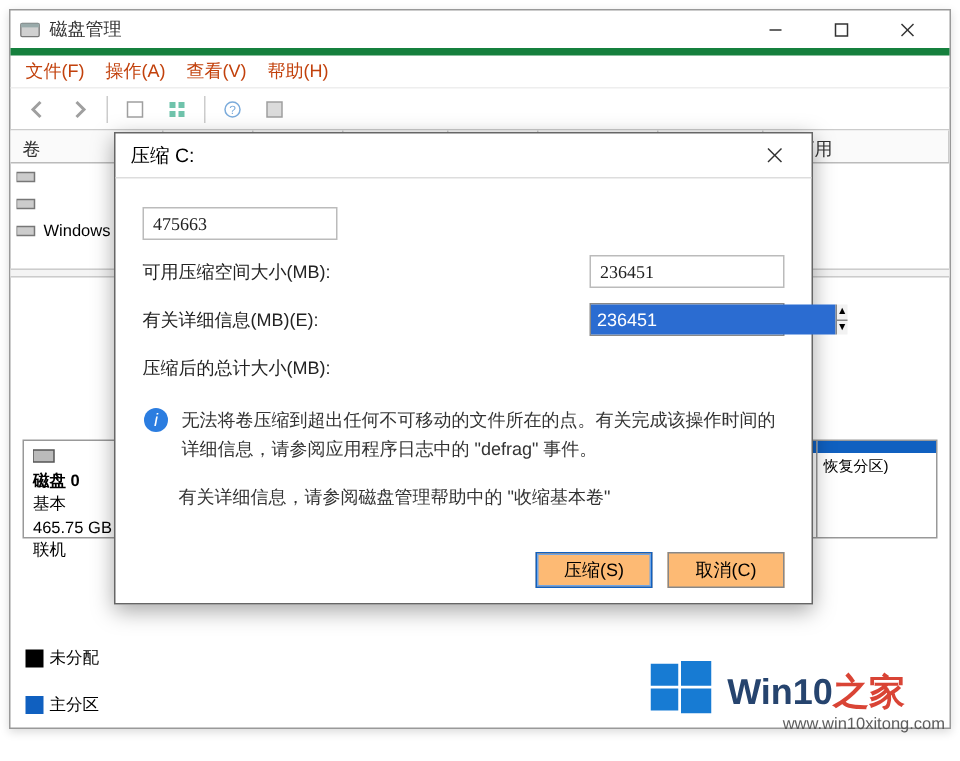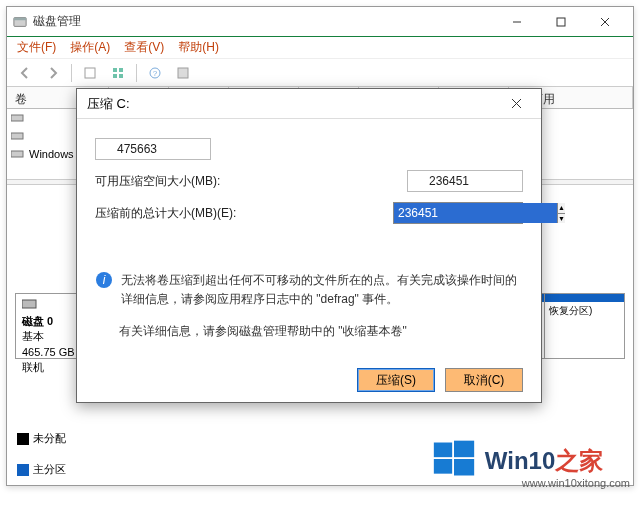--- a/index.html
+++ b/index.html
@@ -1,19 +1,19 @@
 <!DOCTYPE html>
 <html><head>
 <meta charset="utf-8">
 <style>
   * { box-sizing: border-box; margin: 0; padding: 0; font-family: "Microsoft YaHei", "Segoe UI", sans-serif; }
   body { width: 640px; height: 507px; background: #fff; position: relative; overflow: hidden; font-size: 12px; }
   
   .mainwin { position: absolute; left: 6px; top: 6px; width: 628px; height: 480px; border: 1px solid #999; background: #fff; box-shadow: 0 2px 6px rgba(0,0,0,.15); }
-  .titlebar { height: 30px; display: flex; align-items: center; padding: 0 6px; border-bottom: 1px solid #15803d; }
+  .titlebar { height: 30px; display: flex; align-items: center; padding: 0 6px; border-bottom: 5px solid #15803d; }
   .titlebar .icon { width:14px; height:14px; margin-right:6px; display:flex; }
   .titlebar .title { font-size: 12px; color:#333; }
   .winbtns { margin-left:auto; display:flex; }
   .winbtn { width:44px; height:28px; display:flex; align-items:center; justify-content:center; color:#555; }
   .menubar { height:22px; display:flex; align-items:center; gap:14px; padding:0 10px; border-bottom:1px solid #eee; font-size:12px; color:#c2410c; }
   .toolbar { height:28px; display:flex; align-items:center; gap:8px; padding:0 8px; border-bottom:1px solid #ccc; }
   .tbtn { width:20px; height:20px; display:flex; align-items:center; justify-content:center; opacity:.7; }
   .tdiv { width:1px; height:18px; background:#ccc; }
   .headers { height:22px; display:flex; border-bottom:1px solid #bbb; background:#fafafa; }
   .headers div { border-right:1px solid #ccc; padding:4px 8px; font-size:12px; color:#333; }
@@ -34,21 +34,21 @@
   .legend { position:absolute; left:10px; bottom:8px; display:flex; gap:16px; font-size:11px; align-items:center;flex-direction:column; }
   .legend .sw { width:12px; height:12px; display:inline-block; margin-right:4px; vertical-align:middle; }
   .sw.black{background:#000;} .sw.blue{background:#1060c0;}
   
   .dialog { position:absolute; left:76px; top:88px; width:466px; background:#fff; border:1px solid #666; box-shadow:0 4px 14px rgba(0,0,0,.35); }
   .dlg-title { height:30px; display:flex; align-items:center; padding:0 10px; border-bottom:1px solid #ddd; font-size:13px; }
   .dlg-title .close { margin-left:auto; width:30px; height:28px; display:flex; align-items:center; justify-content:center; }
   .dlg-body { padding:14px 18px 10px; }
   .frow { display:flex; align-items:center; height:32px; }
   .frow .lab { flex:1; font-size:12px; color:#222; }
-  .frow .val { width:116px; height:22px; border:1px solid #bbb; background:#fff; padding:3px 21px; font-size:12px; color:#222; }
+  .frow .val { width:130px; height:22px; border:1px solid #bbb; background:#fff; padding:3px 6px; font-size:12px; color:#222;font-family:Liberation Serif, serif; }
   .frow .spin { width:130px; height:22px; border:1px solid #888; display:flex; }
   .frow .spin input { flex:1; border:none; padding:2px 4px; font-size:12px; background:#2b6cd1; color:#fff; }
   .frow .spin .arrows { width:16px; display:flex; flex-direction:column; border-left:1px solid #888; }
   .frow .spin .arrows div { flex:1; font-size:7px; display:flex; align-items:center; justify-content:center; background:#f2f2f2; border-bottom:1px solid #888; }
   .frow .spin .arrows div:last-child{border-bottom:none;}
   .info { display:flex; gap:8px; margin:10px 0 14px; font-size:12px; color:#333; line-height:1.6; }
   .info .iicon { width:18px; height:18px; flex-shrink:0; }
   .help { font-size:12px; color:#333; margin:14px 0 20px; padding-left:24px; }
   .dlg-btns { display:flex; justify-content:flex-end; gap:10px; padding-top:8px; }
   .btn { min-width:78px; height:24px; border:1px solid #888; background:#fdba74; font-size:12px; display:flex; align-items:center; justify-content:center; }
@@ -208,30 +208,31 @@
   </div>
   <div class="dlg-body">
     <div class="frow">
       <div class="val">475663</div>
     </div>
     <div class="frow">
       <span class="lab">可用压缩空间大小(MB):</span>
       <div class="val">236451</div>
     </div>
     <div class="frow">
-      <span class="lab">压缩前的总计大小(MB)(E):</span>
+      <span class="lab">有关详细信息(MB)(E):</span>
       <div class="spin">
         <input value="236451" style="">
         <div class="arrows">
           <div>▲</div>
           <div>▼</div>
         </div>
       </div>
     </div>
     <div class="frow">
+      <span class="lab">压缩后的总计大小(MB):</span>
     </div>
     <div class="info">
       <span class="iicon">
         <svg width="18" height="18">
             <circle cx="9" cy="9" r="8" fill="#2b7de0"></circle>
             <text x="9" y="13" font-size="12" text-anchor="middle" fill="#fff" font-family="serif" font-style="italic">i</text>
           </svg>
       </span>
       <span>无法将卷压缩到超出任何不可移动的文件所在的点。有关完成该操作时间的详细信息，请参阅应用程序日志中的 "defrag" 事件。</span>
     </div>

